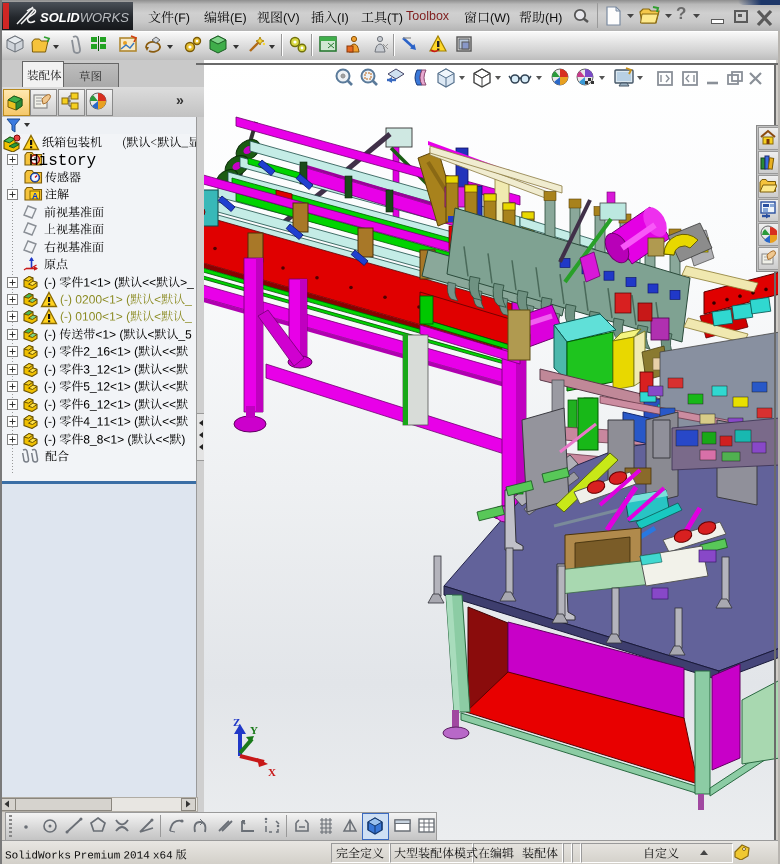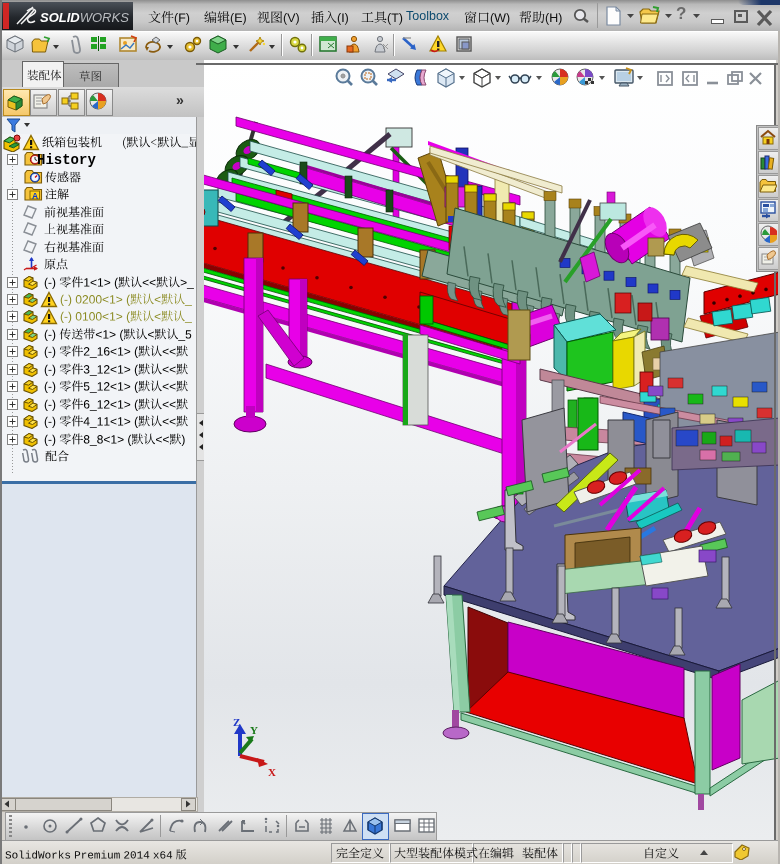--- a/index.html
+++ b/index.html
@@ -63,21 +63,21 @@
     <use href="#g19" transform="translate(30.2,14.0) scale(0.125,-0.125)" fill="#111"></use>
     <use href="#g4" transform="translate(42.0,14.0) scale(0.125,-0.125)" fill="#111"></use>
   </svg>
 <svg class="abs" style="left:519px;top:8px;" width="45" height="18">
     <use href="#g20" transform="translate(0.0,14.0) scale(0.130,-0.130)" fill="#111"></use>
     <use href="#g21" transform="translate(13.0,14.0) scale(0.130,-0.130)" fill="#111"></use>
     <use href="#g2" transform="translate(26.0,14.0) scale(0.125,-0.125)" fill="#111"></use>
     <use href="#g22" transform="translate(30.2,14.0) scale(0.125,-0.125)" fill="#111"></use>
     <use href="#g4" transform="translate(39.2,14.0) scale(0.125,-0.125)" fill="#111"></use>
   </svg>
-<div class="abs" style="left:406px;top:9px;font-size:12.5px;color:#0c4a6e">Toolbox</div>
+<div class="abs" style="left:406px;top:9px;font-size:12.5px;color:#7f1d1d">Toolbox</div>
 <svg class="abs" style="left:571px;top:7px" width="22" height="18">
     <circle cx="9" cy="8" r="5.2" fill="#e8e8ec" stroke="#555" stroke-width="1.8"></circle>
     <line x1="12.5" y1="11.5" x2="17" y2="15" stroke="#555" stroke-width="2.5"></line>
   </svg>
 <div class="abs" style="left:597px;top:3px;width:1px;height:25px;background:#9a9a9a"></div>
 <svg class="abs" style="left:604px;top:6px" width="20" height="20">
     <path d="M3 1 h9 l4 4 v14 h-13 z" fill="#fdfdfd" stroke="#7a8aa0" stroke-width="1.2"></path>
     <path d="M12 1 l4 4 h-4 z" fill="#cdd6e2" stroke="#7a8aa0" stroke-width="1"></path>
   </svg>
 <svg class="abs" style="left:626px;top:12px" width="10" height="8">
@@ -295,21 +295,21 @@
 <svg class="abs" style="left:7px;top:154px" width="11" height="11">
     <rect x="0.5" y="0.5" width="10" height="10" fill="#fff" stroke="#848484"></rect>
     <path d="M2.5 5.5 h6 M5.5 2.5 v6" stroke="#333"></path>
   </svg>
 <svg class="abs" style="left:24px;top:151px" width="19" height="16">
     <path d="M1 4 l2 -2.5 h5 l1.5 2 h8 v10.5 h-16.5 z" fill="#f5c33c" stroke="#7c5c08" stroke-width="1.1"></path>
     <circle cx="11" cy="8.5" r="4.6" fill="#e84040" stroke="#8a0808"></circle>
     <circle cx="11" cy="8.5" r="3.4" fill="#f8f8f8"></circle>
     <path d="M11 6 v2.5 l2 1" stroke="#222" fill="none"></path>
   </svg>
-<div class="abs" style="left:37px;top:152px;font-family:'Liberation Mono',monospace;font-size:14px;font-weight:bold;color:#000">History</div>
+<div class="abs" style="left:29px;top:152px;font-family:'Liberation Mono',monospace;font-size:16px;font-weight:normal;color:#000">History</div>
 <svg class="abs" style="left:24px;top:169px" width="19" height="16">
     <path d="M1 4 l2 -2.5 h5 l1.5 2 h8 v10.5 h-16.5 z" fill="#f5c33c" stroke="#7c5c08" stroke-width="1.1"></path>
     <circle cx="11" cy="8.5" r="4.6" fill="#3a6ae0" stroke="#12327a"></circle>
     <circle cx="11" cy="8.5" r="3.4" fill="#f0f4ff"></circle>
     <path d="M11 8.5 l2 -2" stroke="#c00" stroke-width="1.2"></path>
   </svg>
 <svg class="abs" style="left:45px;top:169px;" width="38" height="16">
     <use href="#g38" transform="translate(0.0,12.5) scale(0.120,-0.120)" fill="#000"></use>
     <use href="#g39" transform="translate(12.0,12.5) scale(0.120,-0.120)" fill="#000"></use>
     <use href="#g40" transform="translate(24.0,12.5) scale(0.120,-0.120)" fill="#000"></use>

